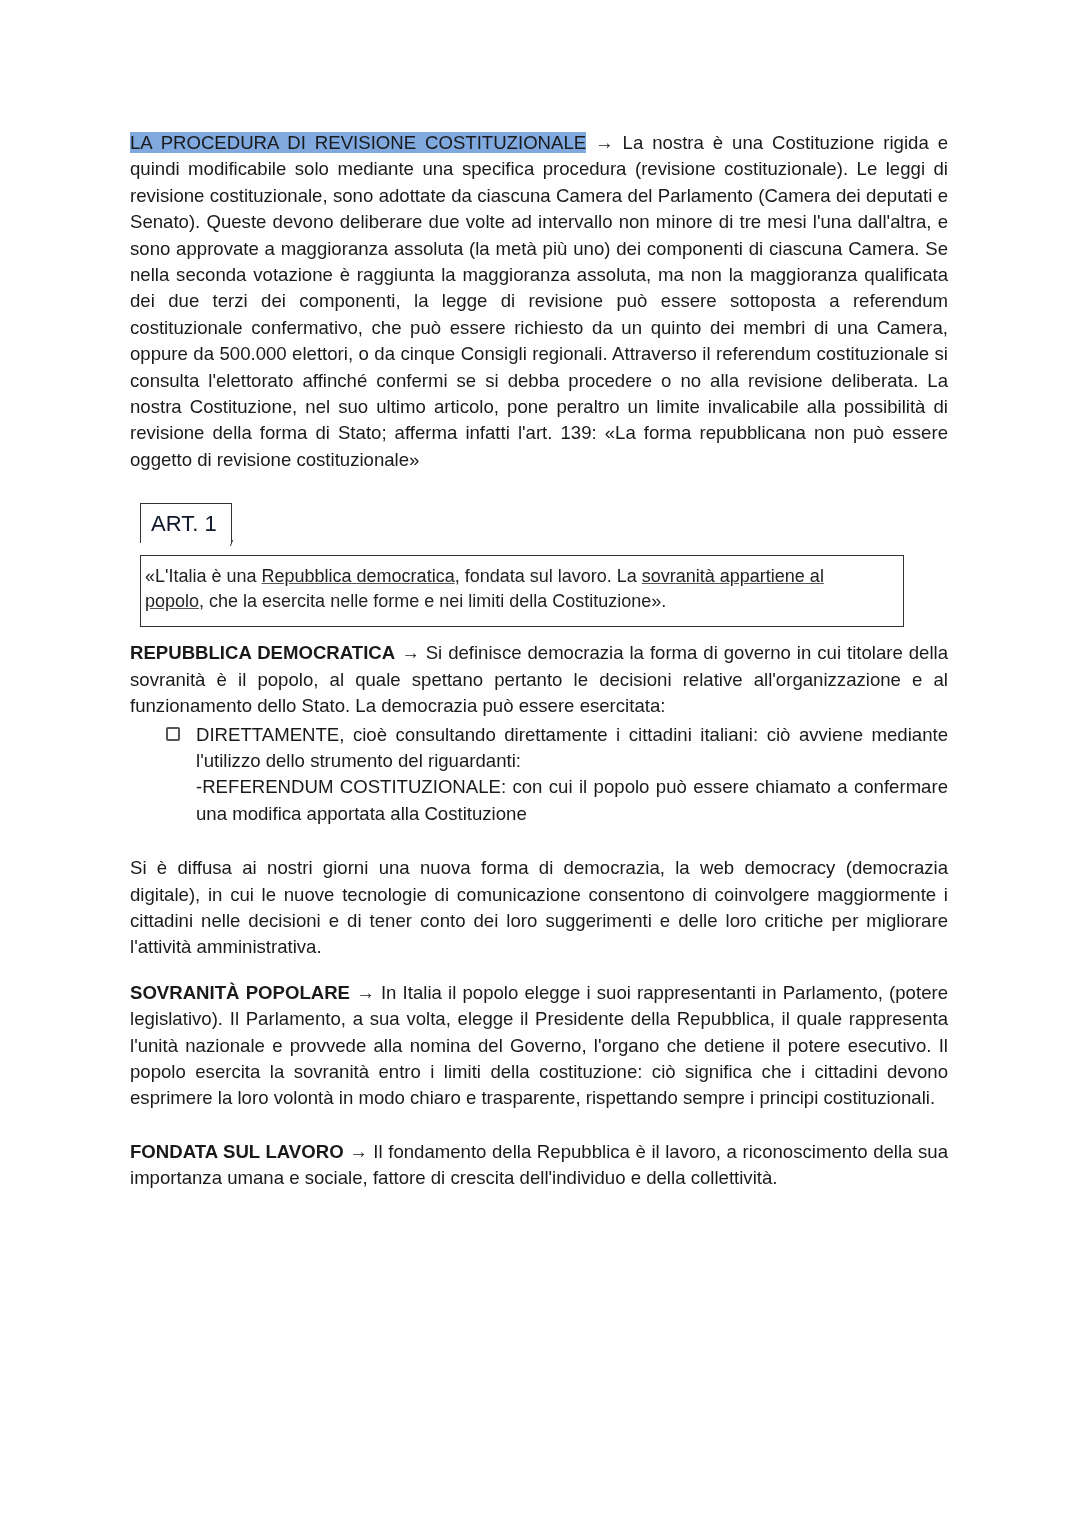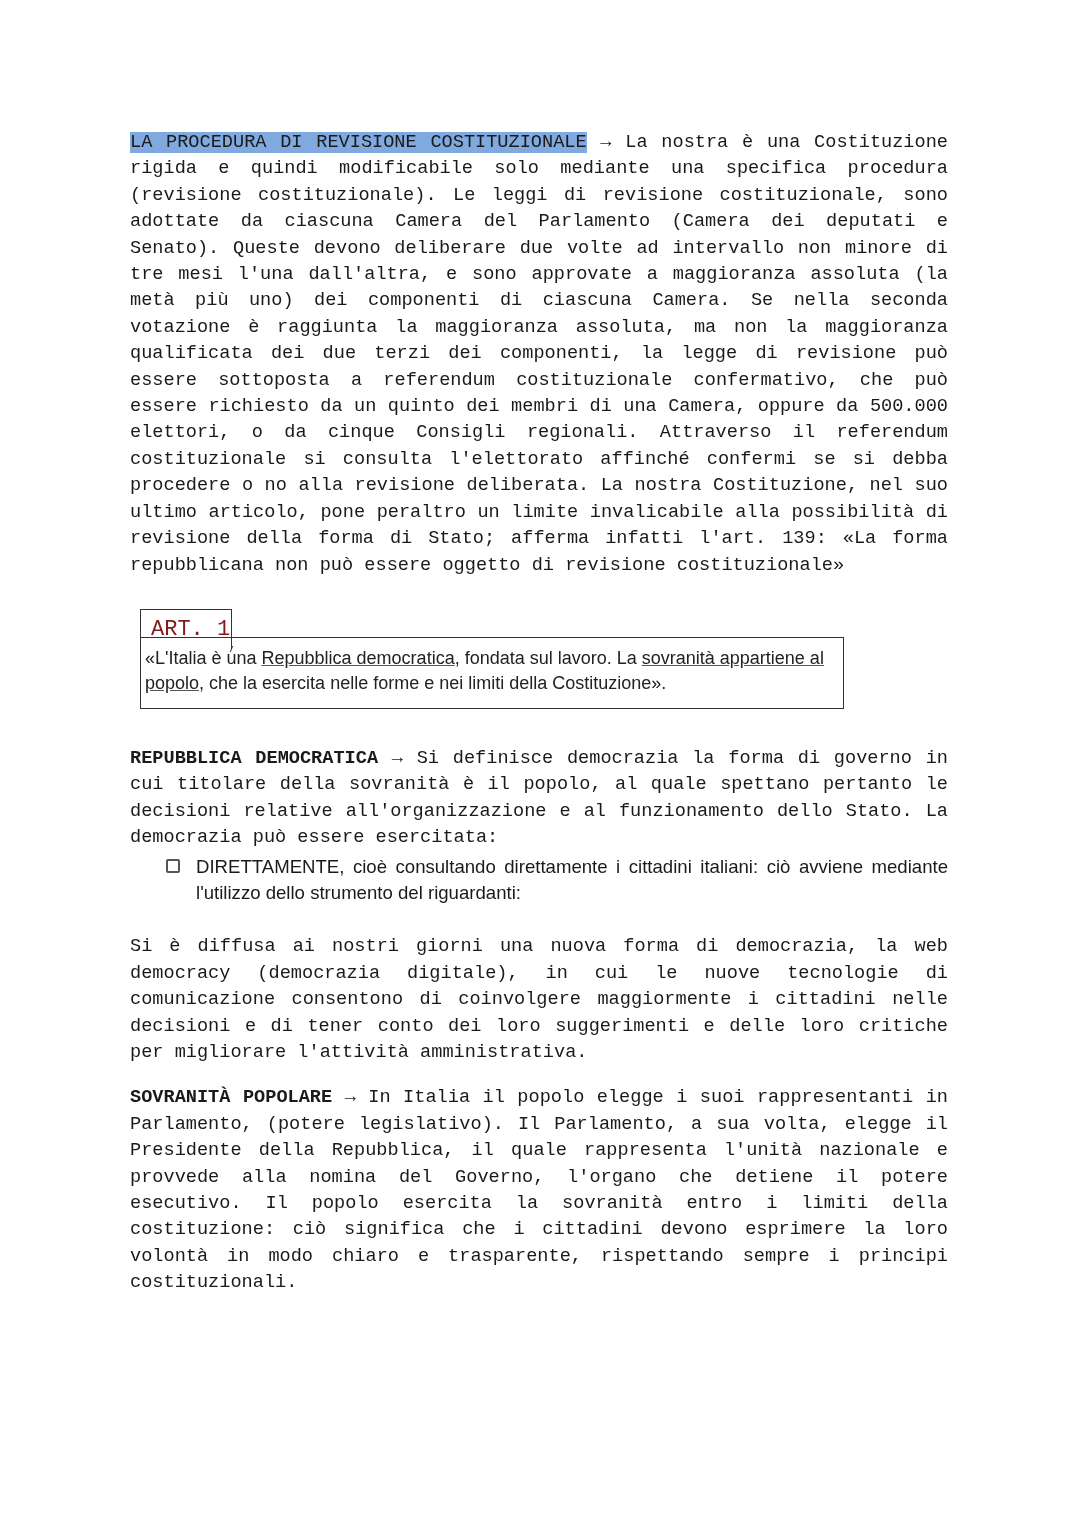--- a/index.html
+++ b/index.html
@@ -1,26 +1,26 @@
 <!DOCTYPE html>
 <html><head>
   <meta charset="utf-8">
   <style>
     html, body { margin: 0; padding: 0; background: #ffffff; }
     body { width: 1080px; height: 1525px; position: relative; overflow: hidden;
       font-family: "Liberation Sans", sans-serif; color: #1a1a1a; }
     .page { position: absolute; left: 130px; top: 130px; width: 818px; font-size: 18.6px; line-height: 26.4px; }
-    .para { margin: 0; text-align: justify; font-family: Liberation Mono, monospace; }
+    .para { margin: 0; text-align: justify; }
     .hl { background: #7fa9df; }
     .bold { font-weight: bold; }
     .art-wrap { position: relative; margin-top: 30px; margin-left: 10px; height: 115px; }
     .art-tab { position: absolute; left: 0; top: 0; width: 92px; height: 40px; border: 1.5px solid #333; border-bottom: none;
-      font-size: 22px; line-height: 40px; padding-left: 10px; box-sizing: border-box; color: #7f1d1d; background:#fff;font-family:Liberation Mono, monospace; }
+      font-size: 22px; line-height: 40px; padding-left: 10px; box-sizing: border-box; color: #0f172a; background:#fff; }
     .art-tab::after { content: ""; position: absolute; right: -1px; bottom: -3px; width: 5px; height: 6px; border-right: 1.5px solid #333; transform: skewX(-20deg); }
-    .art-box { position: absolute; left: 0; top: 28px; width: 704px; height: 72px; border: 1.5px solid #333; box-sizing: border-box;
+    .art-box { position: absolute; left: 0; top: 52px; width: 764px; height: 72px; border: 1.5px solid #333; box-sizing: border-box;
       padding: 8px 16px 0 4px; font-size: 18px; line-height: 25px; color: #222; }
     .u { text-decoration: underline; text-decoration-color: #555; }
     .section { margin-top: 36px; }
     .list { margin: 2px 0 0 36px; padding: 0; list-style: none; }
     .list li { position: relative; padding-left: 30px; text-align: justify; margin-bottom: 3px; }
     .cb { position: absolute; left: 0; top: 5px; width: 14px; height: 14px; border: 2px solid #555; border-radius: 2px; box-sizing: border-box; }
     .sub { display: block; }
   </style>
 </head>
 <body>
@@ -39,25 +39,30 @@
 
   <div class="section" style="margin-top:22px">
     <p class="para">
       <span class="bold">REPUBBLICA DEMOCRATICA</span>
       <span>→</span><span> Si definisce democrazia la forma di governo in cui titolare della sovranità è il popolo, al quale spettano pertanto le decisioni relative all'organizzazione e al funzionamento dello Stato. La democrazia può essere esercitata:</span>
     </p>
     <ul class="list">
       <li>
         <span class="cb"></span>
         <span>DIRETTAMENTE, cioè consultando direttamente i cittadini italiani: ciò avviene mediante l'utilizzo dello strumento del riguardanti:</span>
+        <span class="sub">-REFERENDUM COSTITUZIONALE: con cui il popolo può essere chiamato a confermare una modifica apportata alla Costituzione</span>
       </li>
     </ul>
   </div>
 
   <p class="para section" style="margin-top:28px">Si è diffusa ai nostri giorni una nuova forma di democrazia, la web democracy (democrazia digitale), in cui le nuove tecnologie di comunicazione consentono di coinvolgere maggiormente i cittadini nelle decisioni e di tener conto dei loro suggerimenti e delle loro critiche per migliorare l'attività amministrativa.</p>
 
   <p class="para section" style="margin-top:19px">
     <span class="bold">SOVRANITÀ POPOLARE</span>
     <span>→</span><span> In Italia il popolo elegge i suoi rappresentanti in Parlamento, (potere legislativo). Il Parlamento, a sua volta, elegge il Presidente della Repubblica, il quale rappresenta l'unità nazionale e provvede alla nomina del Governo, l'organo che detiene il potere esecutivo. Il popolo esercita la sovranità entro i limiti della costituzione: ciò significa che i cittadini devono esprimere la loro volontà in modo chiaro e trasparente, rispettando sempre i principi costituzionali.</span>
   </p>
 
+  <p class="para section" style="margin-top:27px">
+    <span class="bold">FONDATA SUL LAVORO</span>
+    <span>→</span><span> Il fondamento della Repubblica è il lavoro, a riconoscimento della sua importanza umana e sociale, fattore di crescita dell'individuo e della collettività.</span>
+  </p>
 
 </div>
 
 </body></html>

